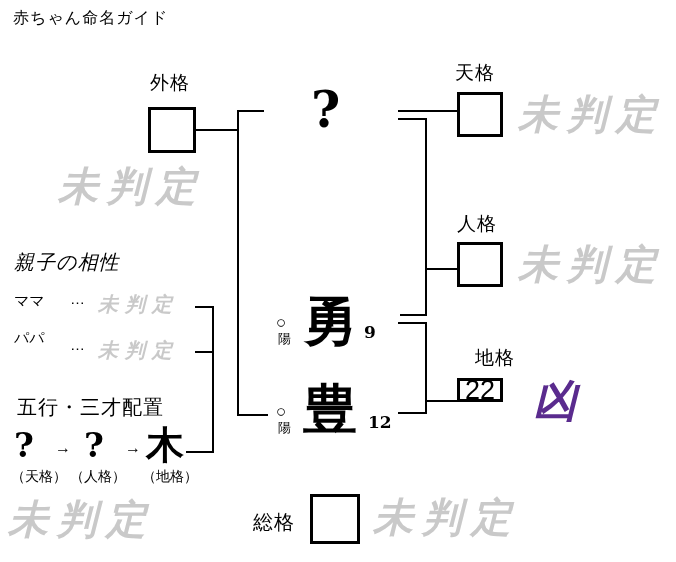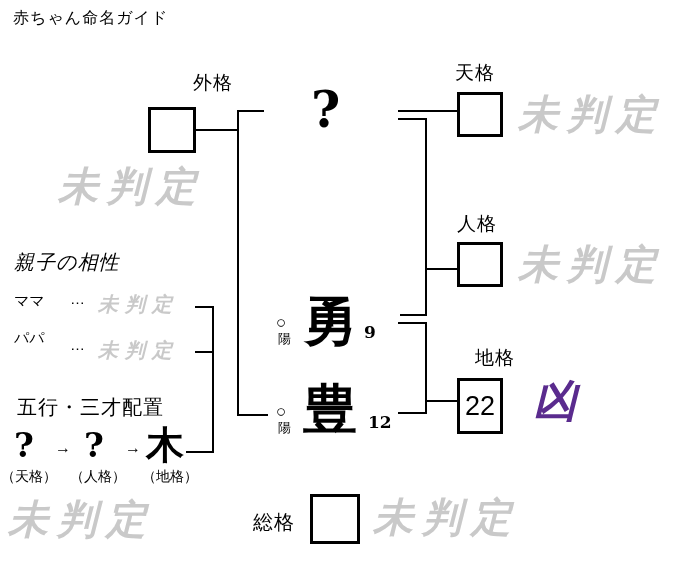--- a/index.html
+++ b/index.html
@@ -34,21 +34,21 @@
   .hdr-copy{position:absolute;left:13px;top:30px;font-size:15px;
             font-family:"DejaVu Sans Mono","Liberation Mono",monospace;}
 </style>
 </head>
 <body>
 
 <div class="screen">
 
   <div class="hdr-title">赤ちゃん命名ガイド</div>
 
-  <div class="kaku-label" style="left:150px;top:70px;margin-left:43px;">外格</div>
+  <div class="kaku-label" style="left:150px;top:70px;">外格</div>
   <div class="box" style="left:148px;top:107px;width:48px;height:46px;"></div>
   <div class="wm wm-lg" style="left:58px;top:166px;">未判定</div>
 
   <div class="line" style="left:196px;top:129px;width:42px;height:2px;"></div>
   <div class="line" style="left:237px;top:110px;width:2px;height:306px;"></div>
   <div class="line" style="left:237px;top:110px;width:27px;height:2px;"></div>
   <div class="line" style="left:237px;top:414px;width:31px;height:2px;"></div>
 
   <div class="name-char" style="left:311px;top:85px;font-size:50px;">?</div>
 
@@ -69,21 +69,21 @@
 
   <div class="kaku-label" style="left:457px;top:211px;">人格</div>
   <div class="box" style="left:457px;top:242px;width:46px;height:45px;"></div>
   <div class="wm wm-lg" style="left:518px;top:244px;">未判定</div>
   <div class="line" style="left:398px;top:118px;width:29px;height:2px;"></div>
   <div class="line" style="left:425px;top:118px;width:2px;height:198px;"></div>
   <div class="line" style="left:400px;top:314px;width:27px;height:2px;"></div>
   <div class="line" style="left:427px;top:268px;width:30px;height:2px;"></div>
 
   <div class="kaku-label" style="left:475px;top:345px;font-family:Liberation Serif, serif;">地格</div>
-  <div class="box" style="left:457px;top:378px;width:46px;height:56px;">
+  <div class="box" style="left:457px;top:378px;width:46px;height:24px;">
     <span class="kaku-value">22</span>
   </div>
   <div class="result-bad" style="left:533px;top:379px;">凶</div>
   <div class="line" style="left:398px;top:322px;width:29px;height:2px;"></div>
   <div class="line" style="left:425px;top:322px;width:2px;height:92px;"></div>
   <div class="line" style="left:398px;top:412px;width:29px;height:2px;"></div>
   <div class="line" style="left:427px;top:400px;width:30px;height:2px;"></div>
 
   <div class="side-head" style="left:14px;top:249px;font-style:italic;">親子の相性</div>
   <div class="side-label" style="left:14px;top:292px;">ママ</div>
@@ -97,21 +97,21 @@
   <div class="line" style="left:195px;top:306px;width:19px;height:2px;"></div>
   <div class="line" style="left:195px;top:351px;width:19px;height:2px;"></div>
   <div class="line" style="left:186px;top:451px;width:28px;height:2px;"></div>
 
   <div class="side-head" style="left:17px;top:394px;">五行・三才配置</div>
   <div class="gogyo-big" style="left:14px;top:428px;">?</div>
   <div class="gogyo-arrow" style="left:55px;top:440px;">→</div>
   <div class="gogyo-big" style="left:84px;top:428px;">?</div>
   <div class="gogyo-arrow" style="left:125px;top:440px;">→</div>
   <div class="gogyo-big" style="left:146px;top:426px;font-size:38px;">木</div>
-  <div class="gogyo-cap" style="left:1px;top:468px;">（天格）</div>
+  <div class="gogyo-cap" style="left:11px;top:468px;">（天格）</div>
   <div class="gogyo-cap" style="left:70px;top:468px;">（人格）</div>
   <div class="gogyo-cap" style="left:142px;top:468px;">（地格）</div>
   <div class="wm wm-lg" style="left:8px;top:499px;">未判定</div>
 
   <div class="side-head" style="left:253px;top:509px;">総格</div>
   <div class="box" style="left:310px;top:494px;width:50px;height:50px;"></div>
   <div class="wm wm-lg" style="left:373px;top:497px;">未判定</div>
 
 </div>
 

